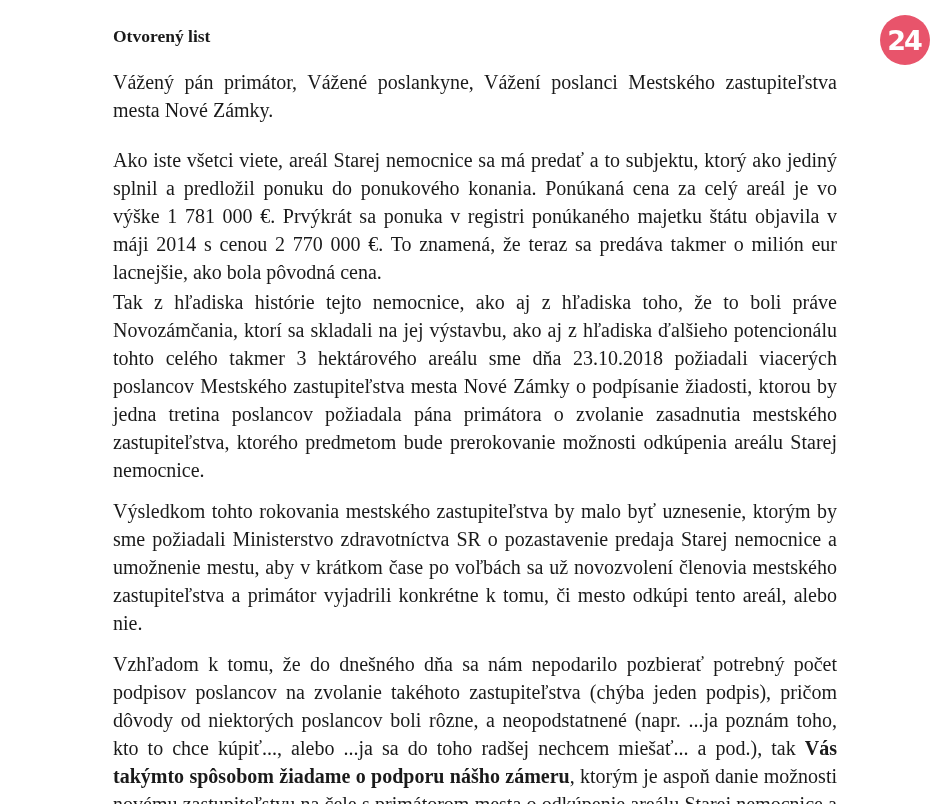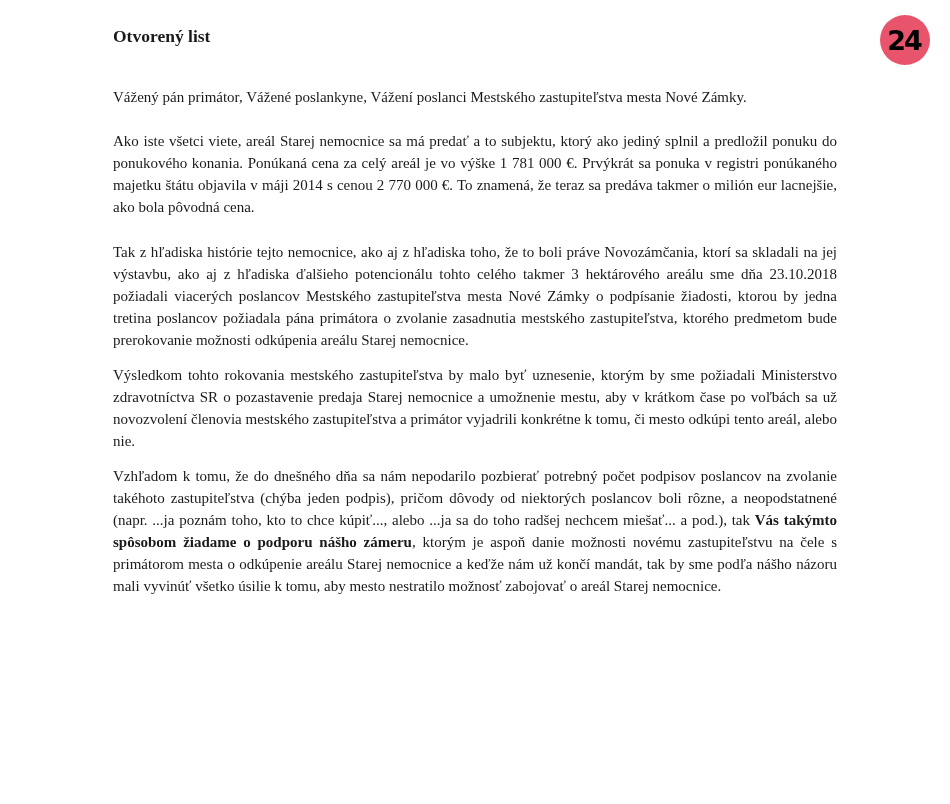--- a/index.html
+++ b/index.html
@@ -18,51 +18,51 @@
     .page {
       position: absolute;
       left: 113px;
       top: 25px;
       width: 724px;
     }
     .title {
       font-weight: bold;
       font-size: 17.5px;
       line-height: 23px;
-      margin: 0 0 38px 0;
+      margin: 0 0 20px 0;
     }
     .para {
-      font-size: 15px;
-      line-height: 22px;
+      font-size: 20px;
+      line-height: 28px;
       text-align: justify;
       margin: 0 0 13px 0;
     }
     .para.salutation {
       margin-bottom: 22px;
     }
     .para.first-body {
-      margin-bottom: 23px;
+      margin-bottom: 2px;
     }
     .bold {
       font-weight: bold;
     }
     .logo {
       position: absolute;
       left: 880px;
       top: 15px;
       width: 50px;
       height: 50px;
       border-radius: 50%;
       background: #e8546b;
       display: flex;
       align-items: center;
       justify-content: center;
     }
     .logo-text {
-      color: #000000;
+      color: #ffffff;
       font-family: "DejaVu Sans", "Liberation Sans", sans-serif;
       font-weight: bold;
       font-size: 27px;
       letter-spacing: -2px;
       line-height: 1;
       margin-left: -2px;
       text-align: center;
     }
   </style>
 </head>

